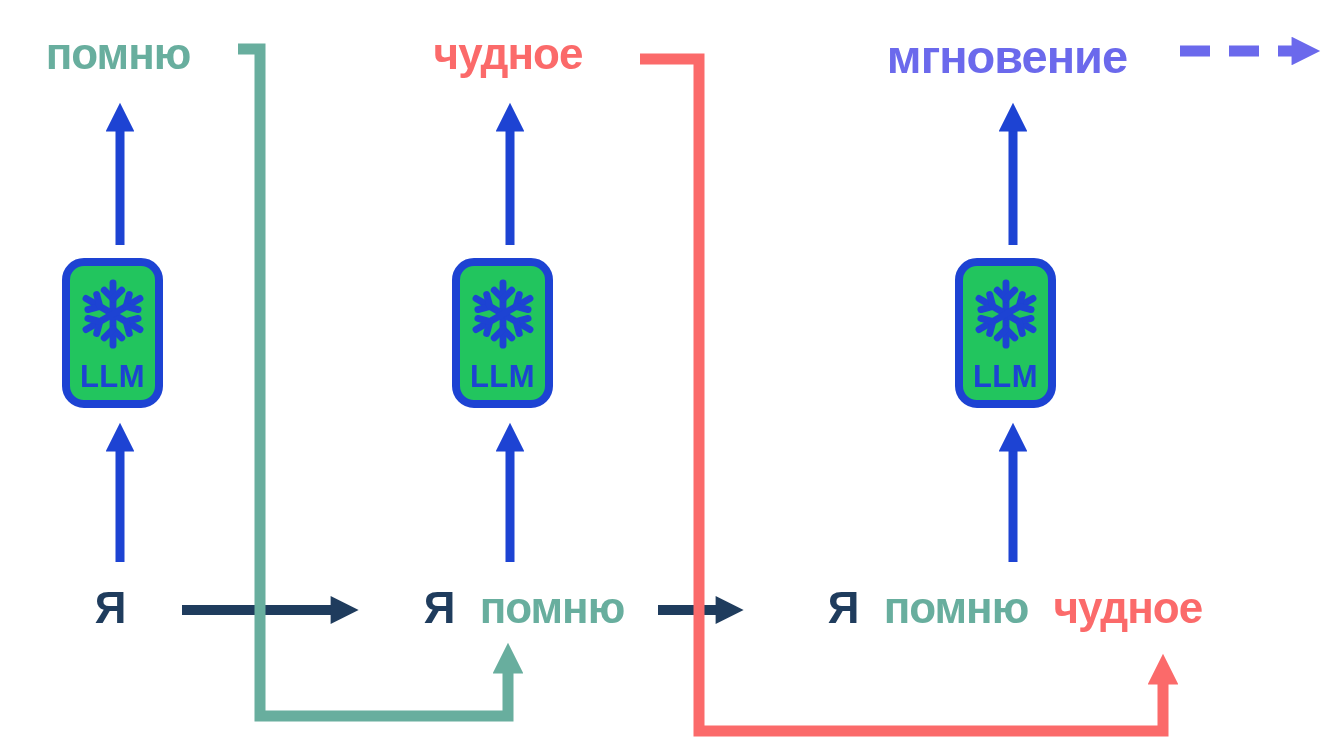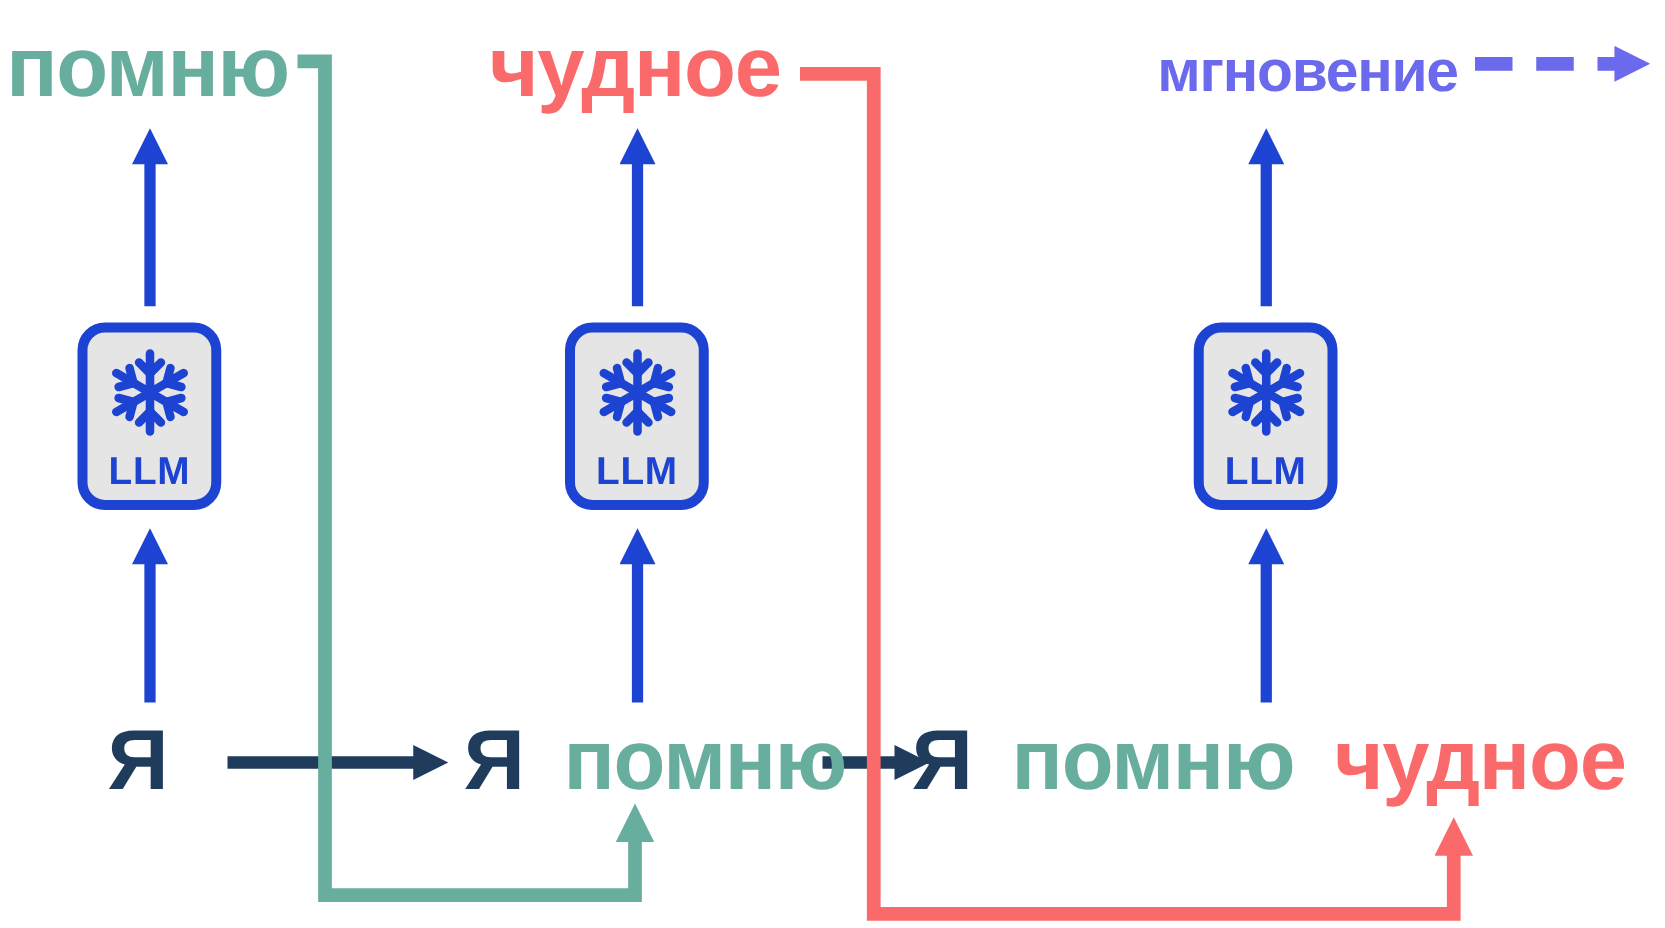--- a/index.html
+++ b/index.html
@@ -26,35 +26,35 @@
 
   .c-navy   { color: var(--navy); }
   .c-teal   { color: var(--teal); }
   .c-salmon { color: var(--salmon); text-align: center; }
   .c-peri   { color: var(--periwinkle); }
 
   .word {
     position: absolute;
     transform: translateX(-50%);
     font-weight: bold;
-    font-size: 68px;
+    font-size: 44px;
     line-height: 56px;
     letter-spacing: -1px;
     white-space: nowrap;
   }
   .word .tok + .tok { margin-left: 14px; }
   .word-sm { font-size: 47px; }
 
   .llm-box {
     position: absolute;
-    width: 115px; height: 150px;
+    width: 101px; height: 150px;
     box-sizing: border-box;
     border: 8px solid var(--blue);
     border-radius: 22px;
-    background: #e5e5e5;
+    background: #22c55e;
     display: flex;
     flex-direction: column;
     align-items: center;
     justify-content: space-between;
     padding: 10px 0 6px;
   }
   .snow { color: var(--blue); width: 76px; height: 76px; }
   .llm-label {
     color: var(--blue);
     font-weight: bold;
@@ -140,21 +140,21 @@
     </svg>
     <span class="llm-label">LLM</span>
   </div>
 
   <div class="word c-teal" style="left:118px; top:26px;">
     <span class="tok">помню</span>
   </div>
   <div class="word c-salmon" style="left:508px; top:26px;">
     <span class="tok">чудное</span>
   </div>
-  <div class="word word-sm c-peri" style="left:1046px; top:29px;">
+  <div class="word word-sm c-peri" style="left:1007px; top:29px;">
     <span class="tok">мгновение</span>
   </div>
 
   <div class="word" style="left:110px; top:580px;">
     <span class="tok c-navy">Я</span>
   </div>
   <div class="word" style="left:524px; top:580px;">
     <span class="tok c-navy">Я</span>
     <span class="tok c-teal">помню</span>
   </div>

